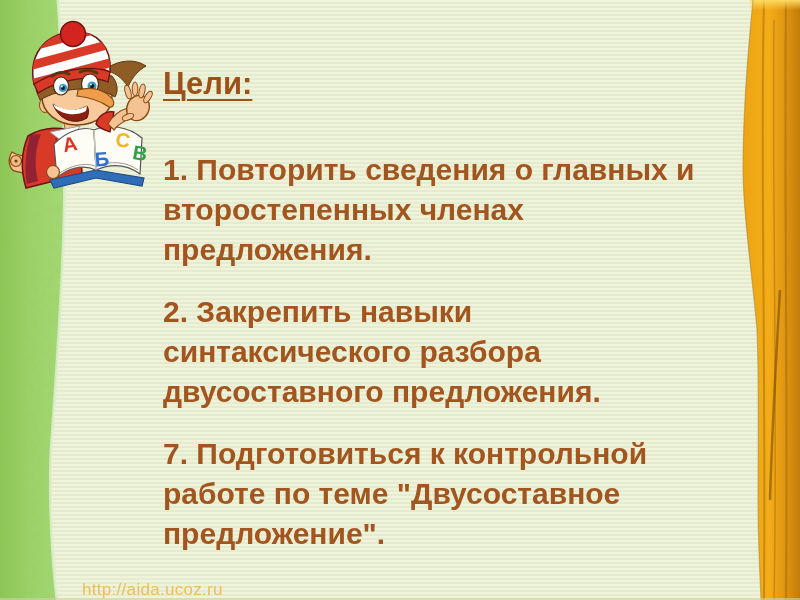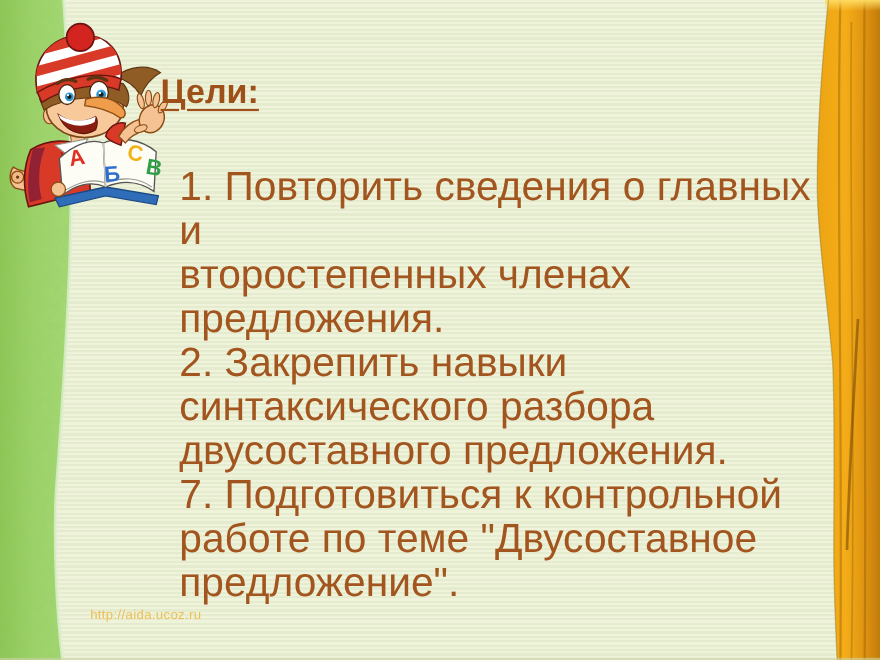--- a/index.html
+++ b/index.html
@@ -9,33 +9,33 @@
     background:repeating-linear-gradient(180deg,#eff3da 0 2px,#e5ebce 2px 4px);
   }
   .slide::after{ 
     content:"";position:absolute;left:0;bottom:0;width:100%;height:2px;
     background:#cdd4a8;opacity:.6;pointer-events:none;
   }
   .strip-left{position:absolute;left:0;top:0;width:70px;height:600px;}
   .strip-right{position:absolute;right:0;top:0;width:70px;height:600px;}
   .character{position:absolute;left:0px;top:20px;width:160px;height:174px;}
   .title{
-    position:absolute;left:146px;top:66px;
+    position:absolute;left:163px;top:66px;
     font-size:31px;font-weight:bold;color:#9e5019;
     text-decoration:underline;text-decoration-thickness:2px;text-underline-offset:5px;
   }
   .goals{
     position:absolute;left:163px;top:150px;width:590px;
-    font-size:37px;line-height:40px;color:#a2551e;
+    font-size:30px;line-height:40px;color:#a2551e;font-weight:bold;
   }
   .goal{white-space:pre-line;}
-  .goal + .goal{margin-top:0;}
+  .goal + .goal{margin-top:22px;}
   .watermark{
-    position:absolute;left:82px;top:552px;
-    font-size:12px;color:#edbf55;letter-spacing:.3px;text-decoration:none;
+    position:absolute;left:82px;top:580px;
+    font-size:17px;color:#edbf55;letter-spacing:.3px;text-decoration:none;
   }
 </style>
 </head>
 <body>
 
 <div class="slide">
 
   <svg class="strip-left" viewBox="0 0 70 600" aria-hidden="true">
     <defs>
       <linearGradient id="gsh" x1="0" y1="0" x2="1" y2="0">

